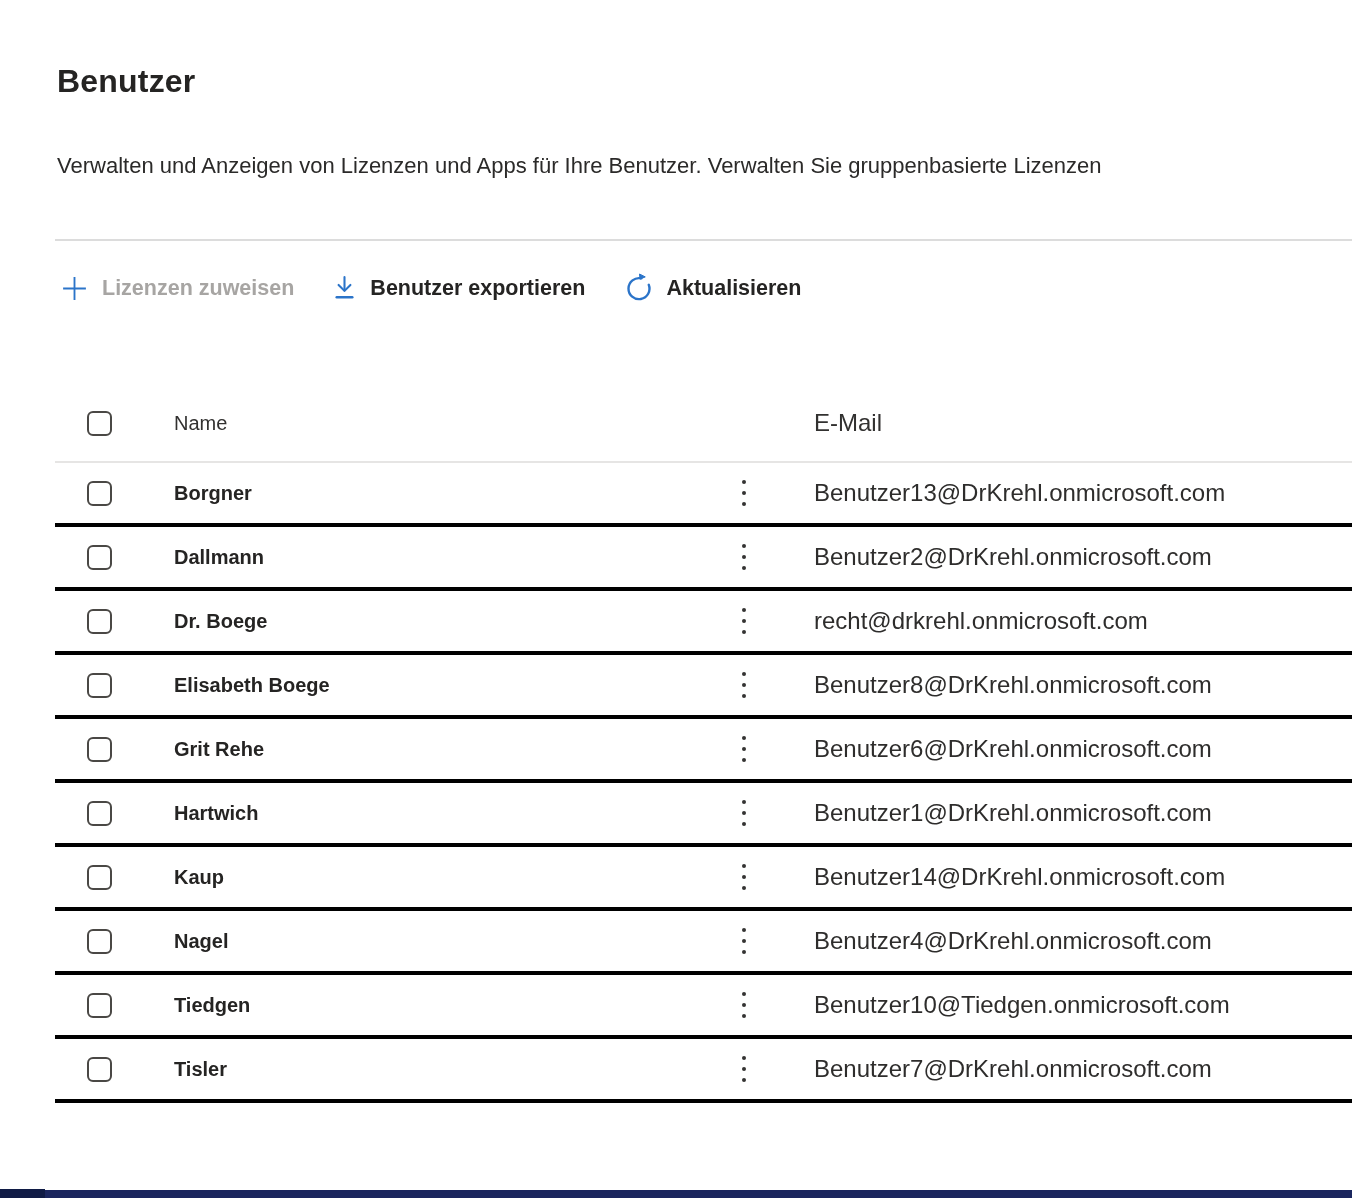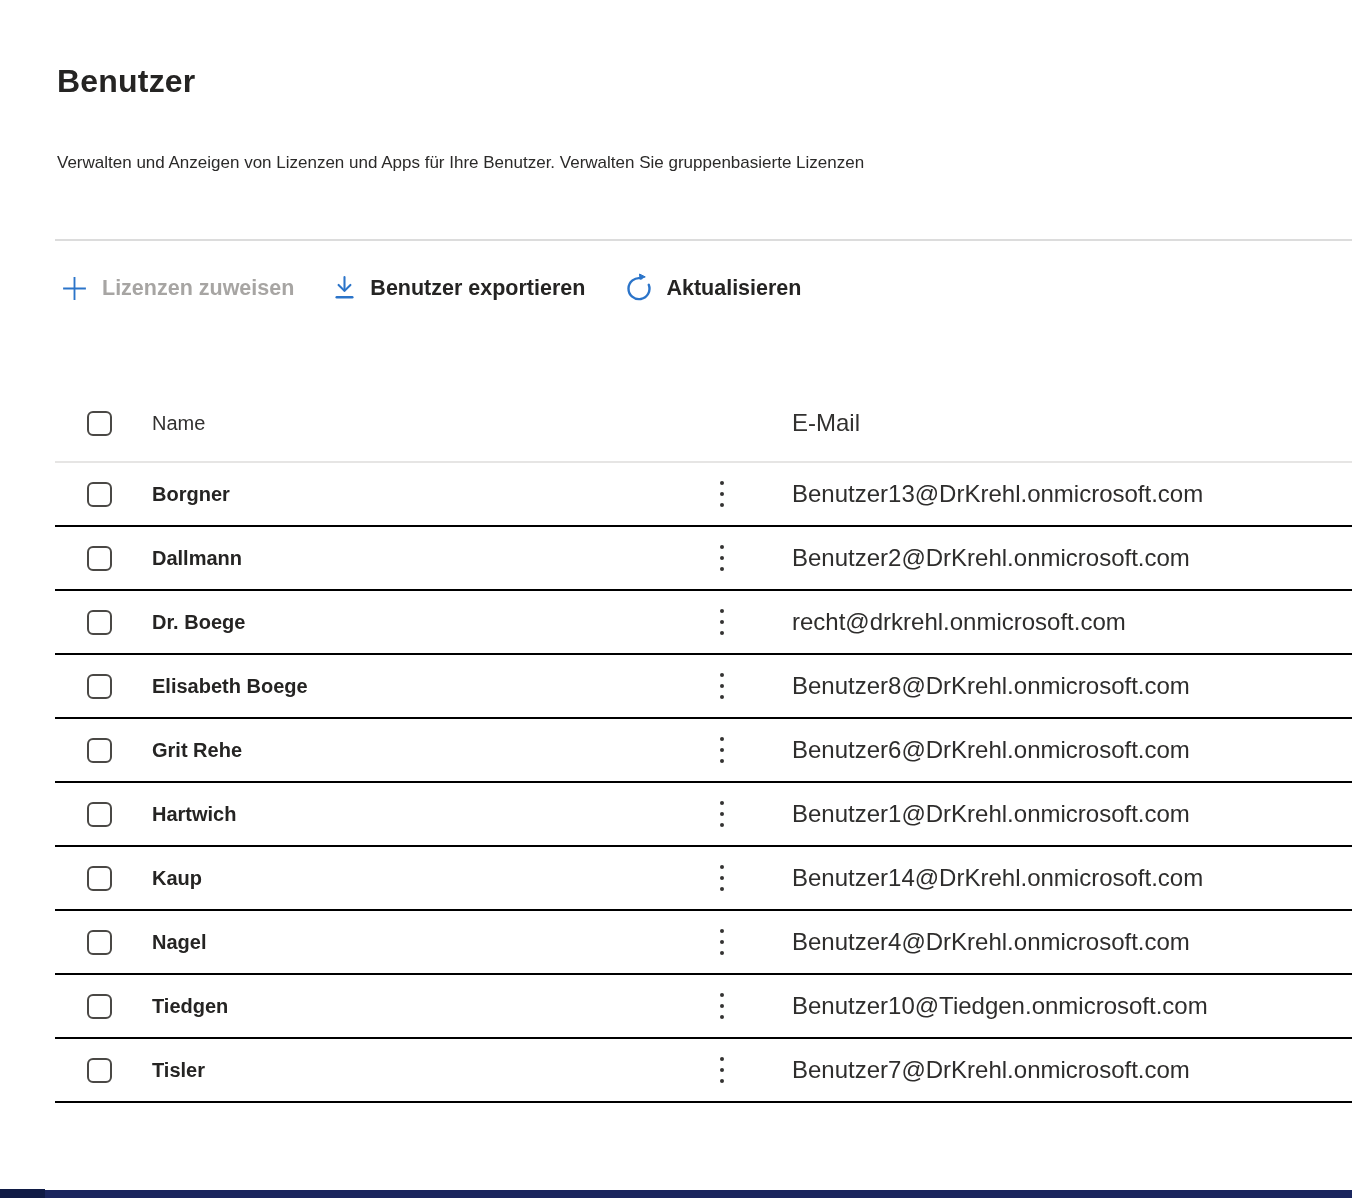--- a/index.html
+++ b/index.html
@@ -7,21 +7,21 @@
   body { background: #ffffff; font-family: "Liberation Sans", sans-serif; }
 
   .page { position: relative; width: 1352px; height: 1198px; background: #ffffff; }
 
   .page-title {
     position: absolute; left: 57px; top: 63px;
     font-size: 32px; font-weight: 700; color: #252423; letter-spacing: 0.2px;
   }
   .page-desc {
     position: absolute; left: 57px; top: 153px; right: 0;
-    font-size: 17px; color: #2b2a29; white-space: nowrap; overflow: hidden;
+    font-size: 22px; color: #2b2a29; white-space: nowrap; overflow: hidden;
   }
 
   .top-divider {
     position: absolute; left: 55px; right: 0; top: 239px;
     height: 2px; background: #dcdcdc;
   }
 
   .toolbar {
     position: absolute; left: 60px; top: 264px; height: 48px;
     display: flex; align-items: center; gap: 38px;
@@ -36,29 +36,29 @@
 
   .user-table { position: absolute; left: 55px; right: 0; top: 385px; }
 
   .thead-row {
     display: flex; align-items: center; height: 78px;
     border-bottom: 2px solid #e6e5e4;
     font-size: 20px; color: #323130; padding-left: 32px;
   }
   .trow {
     display: flex; align-items: center; height: 64px;
-    border-bottom: 2px solid #000000; padding-left: 32px; background: #ffffff;
+    border-bottom: 4px solid #000000; padding-left: 32px; background: #ffffff;
   }
 
   .col-check { flex: none; width: 25px; height: 25px; }
   .checkbox {
     width: 25px; height: 25px; border: 2px solid #4a4845; border-radius: 6px;
     background: #ffffff; cursor: pointer;
   }
-  .col-name { flex: none; margin-left: 40px; width: 500px; overflow: hidden; white-space: nowrap; }
+  .col-name { flex: none; margin-left: 62px; width: 500px; overflow: hidden; white-space: nowrap; }
   .trow .col-name { font-size: 20px; font-weight: 700; color: #252423; }
   .thead-row .col-name { font-weight: 400; cursor: pointer; }
   .col-menu { flex: none; width: 140px; display: flex; justify-content: center; }
   .col-email { flex: 1; font-size: 24px; color: #2e2d2c; overflow: hidden; white-space: nowrap; }
   .thead-row .col-email { color: #323130; cursor: pointer; }
 
   .kebab {
     display: flex; flex-direction: column; align-items: center; gap: 7px;
     background: none; border: none; padding: 6px 10px; cursor: pointer;
   }

